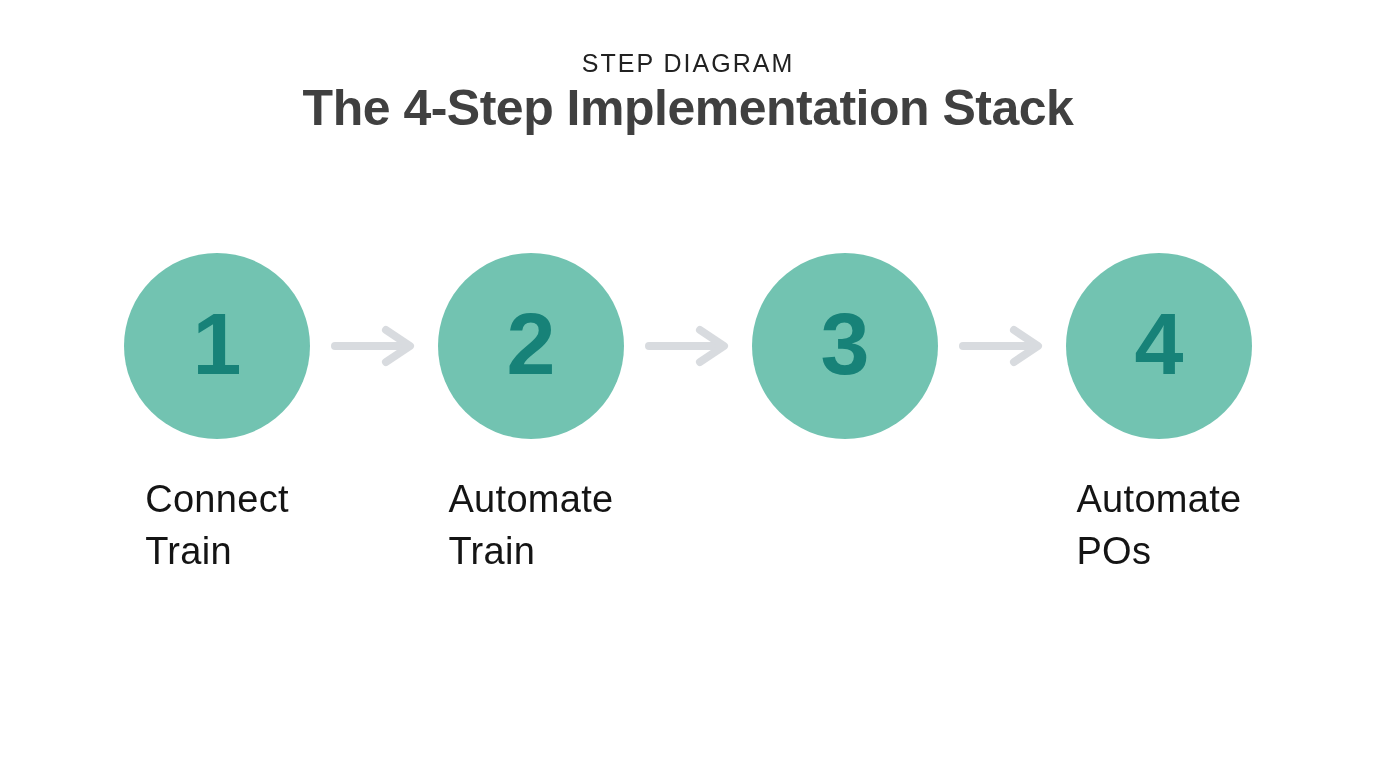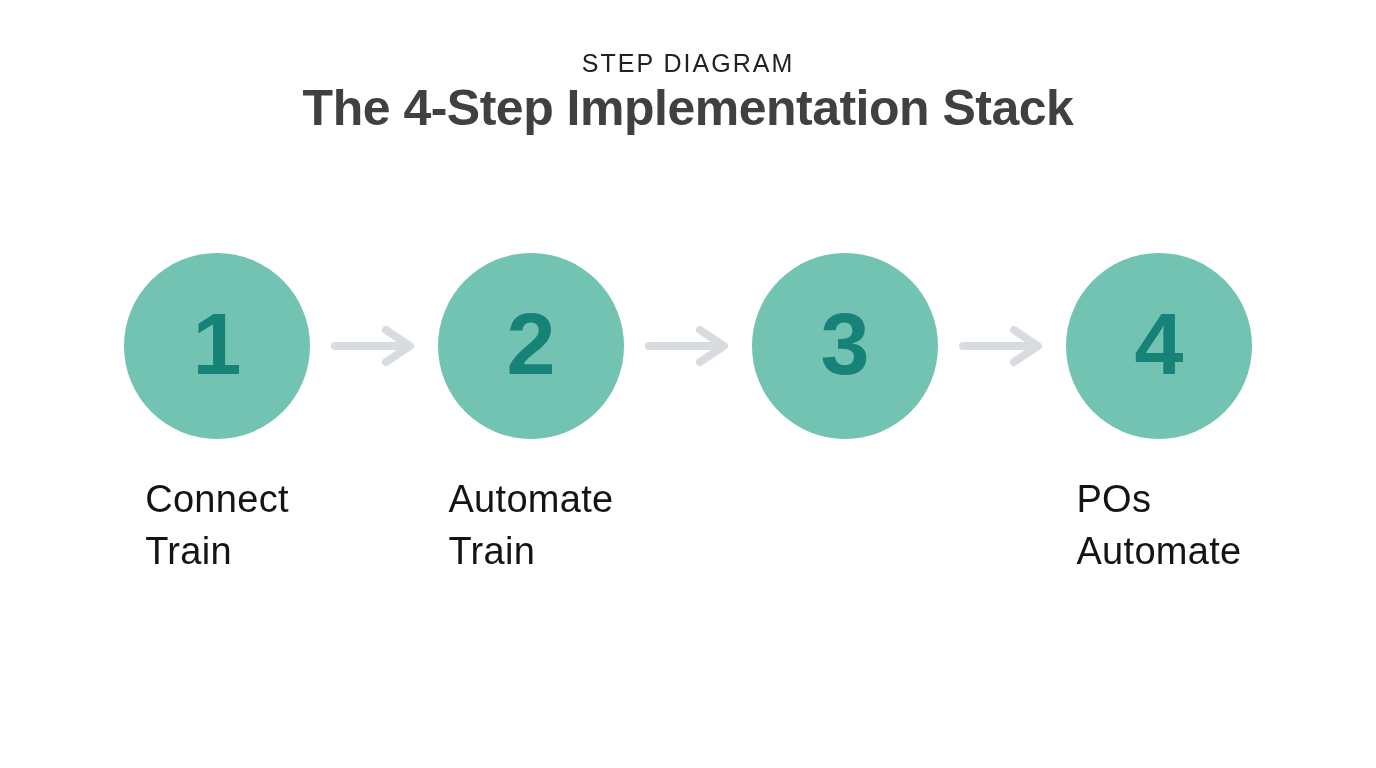--- a/index.html
+++ b/index.html
@@ -144,18 +144,18 @@
       <line class="arrow-stroke" x1="3" y1="22" x2="72" y2="22"></line>
       <polyline class="arrow-stroke" points="54,6 78,22 54,38"></polyline>
     </svg>
   </div>
 
   <div class="step">
     <div class="circle">
       <span class="step-number">4</span>
     </div>
     <div class="step-label">
+      <div>Automate</div>
       <div>POs</div>
-      <div>Automate</div>
     </div>
   </div>
 
 </div>
 
 </body></html>

